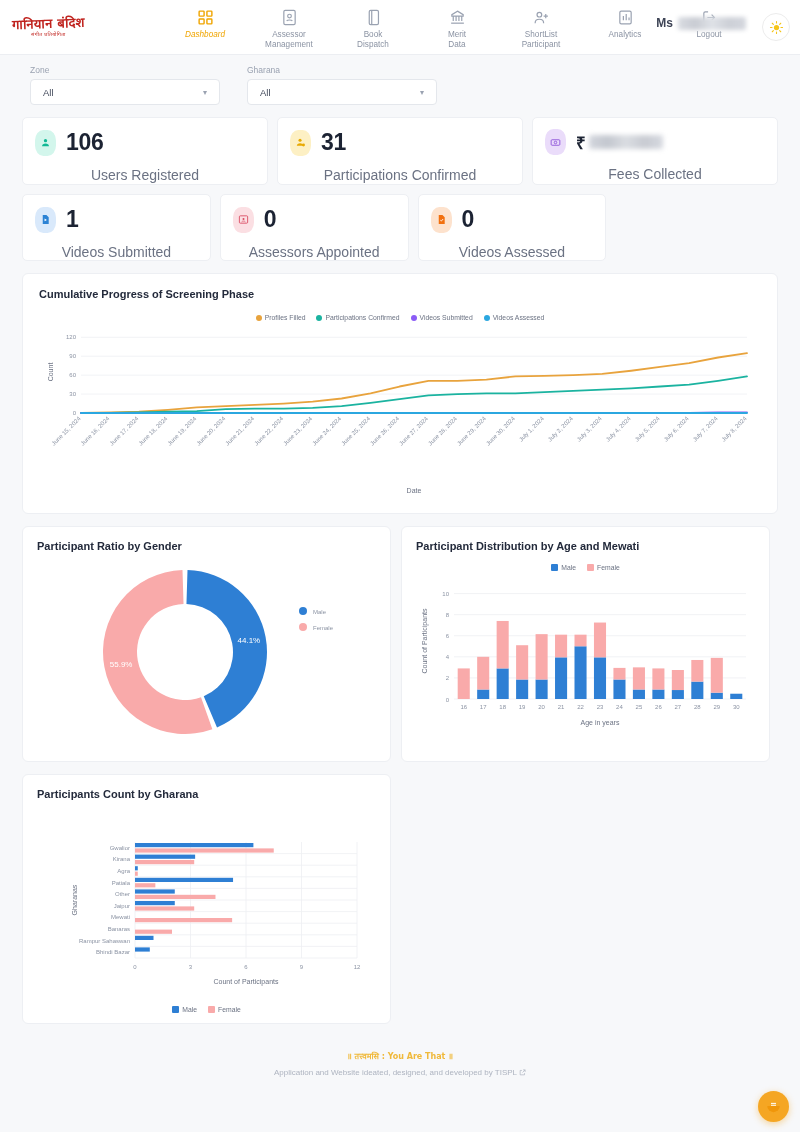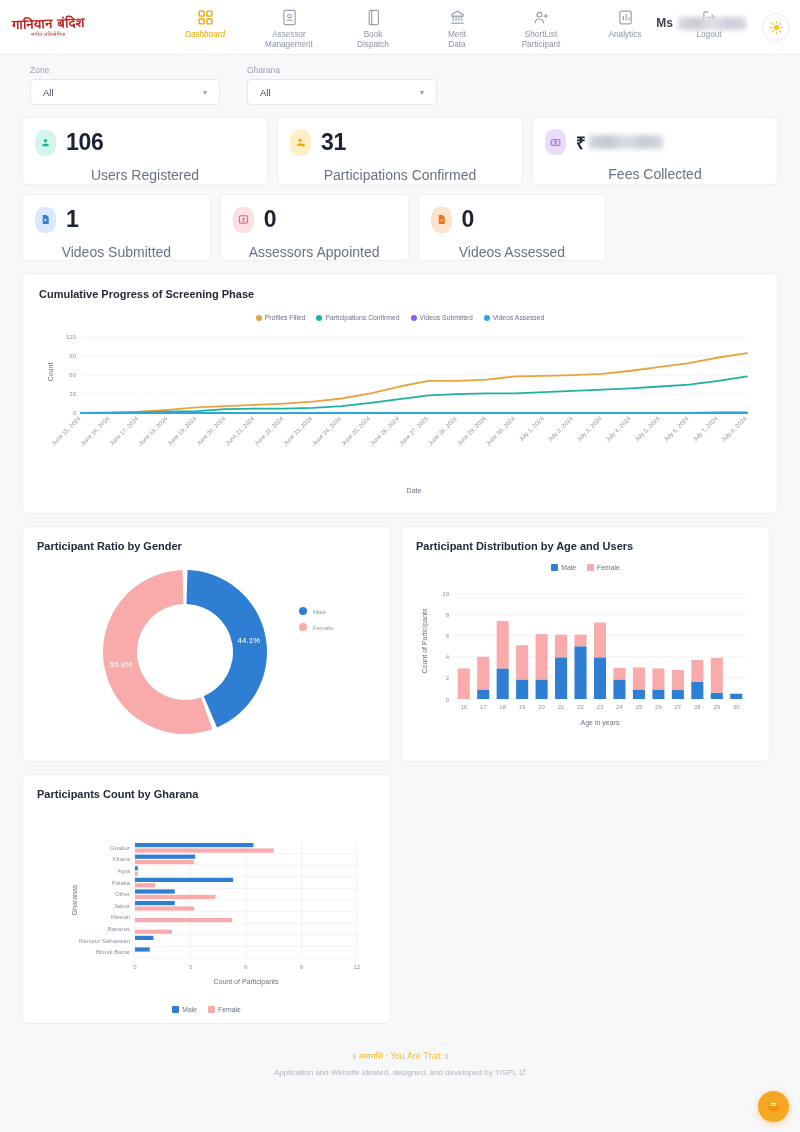--- a/index.html
+++ b/index.html
@@ -92,21 +92,21 @@
   .legend-item { display: flex; align-items: center; gap: 3px; font-size: 6.8px; color: #6b7283; }
   .legend-dot { width: 6px; height: 6px; border-radius: 50%; }
   .legend-sq { width: 7px; height: 7px; border-radius: 1px; }
 
   .axis-txt { font-size: 6px; fill: #8b93a3; font-family: "Liberation Sans", sans-serif; }
   .axis-title { font-size: 7px; fill: #6b7283; font-family: "Liberation Sans", sans-serif; }
   .grid-line { stroke: #edeff3; stroke-width: .8; }
 
   
   .footer { text-align: center; padding: 26px 0 12px 0; }
-  .footer-sanskrit { font-size: 8px; color: #f0b93a; margin-bottom: 7px; font-family: "DejaVu Sans", sans-serif; }
+  .footer-sanskrit { font-size: 8px; color: #f0b93a; margin-bottom: 7px; font-family: "DejaVu Sans", sans-serif; font-weight: bold; }
   .footer-credit { font-size: 8px; color: #aeb4c0; }
   .ext-ico { display: inline-block; vertical-align: -1px; }
 
   .fab {
     position: absolute; right: 11px; bottom: 10px; width: 31px; height: 31px;
     border-radius: 50%; background: #f5a623; display: flex; align-items: center;
     justify-content: center; cursor: pointer; box-shadow: 0 2px 7px rgba(245,166,35,.45);
   }
 </style>
 </head>
@@ -402,21 +402,21 @@
         <path d="M 175.35867123823377 177.30137843582247 A 82 82 0 1 1 145.49584191679455 18.038245551389537 L 146.53415136592852 52.02238763983778 A 48 48 0 1 0 164.01483194433195 145.2495873770668 Z" fill="#f9aaaa"></path>
         <text x="84.11337992139536" y="114.97913915655167" text-anchor="middle" fill="#fff" font-size="8" font-family="&quot;Liberation Sans&quot;, sans-serif">55.9%</text>
         <circle cx="266" cy="59" r="4" fill="#2e7fd4"></circle>
         <text x="276" y="62" class="axis-txt" font-size="7.5">Male</text>
         <circle cx="266" cy="75" r="4" fill="#f9aaaa"></circle>
         <text x="276" y="78" class="axis-txt" font-size="7.5">Female</text>
       </svg>
   </div>
 
   <div class="panel" style="width:369px;padding:13px 14px 10px 14px">
-    <div class="panel-title">Participant Distribution by Age and Users</div>
+    <div class="panel-title">Participant Distribution by Age and Mewati</div>
     <div class="legend" style="margin-top:12px">
       <div class="legend-item">
         <span class="legend-sq" style="background:#2e7fd4"></span>
         <span>Male</span>
       </div>
       <div class="legend-item">
         <span class="legend-sq" style="background:#f9aaaa"></span>
         <span>Female</span>
       </div>
     </div>

